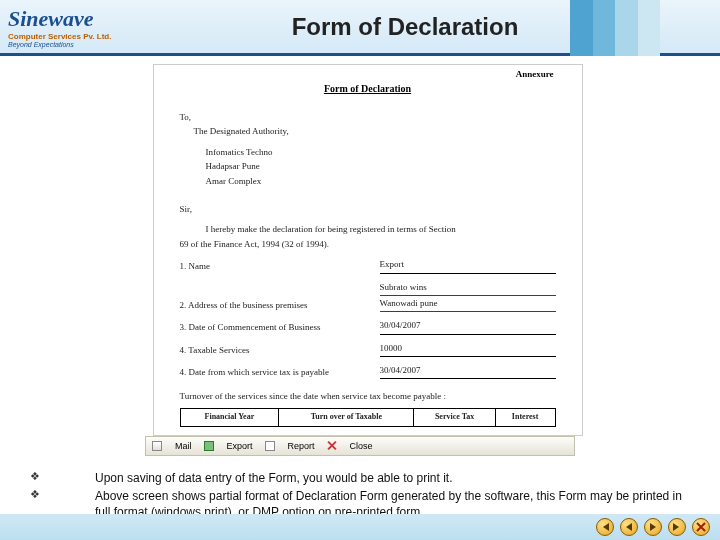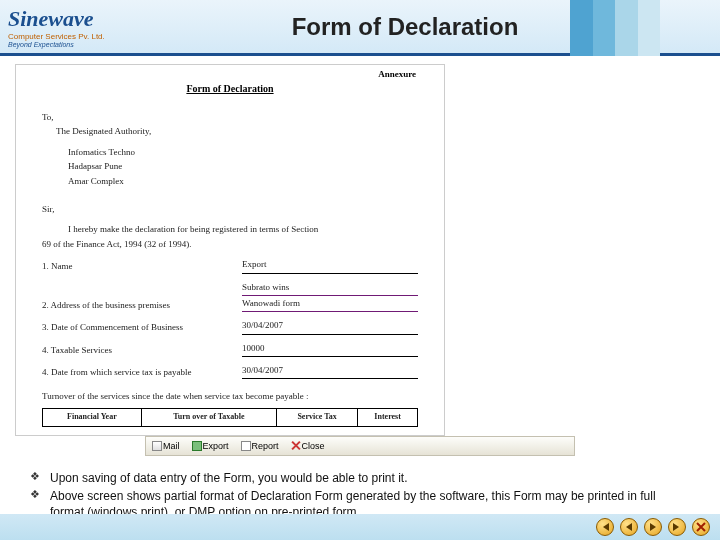--- a/index.html
+++ b/index.html
@@ -1,58 +1,58 @@
 <!DOCTYPE html>
 <html><head>
 <meta charset="utf-8">
 <style>
   * { margin: 0; padding: 0; box-sizing: border-box; }
   body { width: 720px; height: 540px; font-family: Arial, sans-serif; background: #fff; position: relative; }
   .header { height: 56px; background: linear-gradient(to bottom, #eaf4fb, #d4e9f7); border-bottom: 3px solid #1b4f8f; display: flex; align-items: center; justify-content: center; }
   .logo { width: 150px; padding-left: 8px; }
   .logo-word { font-family: Georgia, serif; font-style: italic; font-weight: bold; color: #1b4f8f; font-size: 22px; }
-  .logo-sub1 { font-size: 8px; color: #c06000; font-weight: normal; }
+  .logo-sub1 { font-size: 8px; color: #c06000; font-weight: bold; }
   .logo-sub2 { font-size: 7px; color: #1b4f8f; font-style: italic; }
   .title { flex: 1; text-align: center; font-size: 24px; font-weight: bold; color: #222; padding-right: 60px; }
   .vstripes { position: absolute; top: 0; right: 60px; width: 90px; height: 56px; display: flex; }
   .vstripes div { flex: 1; }
   .vs1 { background: #4fa3d1; } .vs2 { background: #6fb8dc; } .vs3 { background: #aad6e9; } .vs4 { background: #cce6f2; }
 
-  .preview-wrap { display: flex; justify-content: flex-start; margin-top: 8px; margin-left: 15px; }
+  .preview-wrap { display: flex; justify-content: center; margin-top: 8px; margin-left: 15px; }
   .preview { width: 430px; background: #fff; border: 1px solid #ccc; font-family: "Times New Roman", serif; font-size: 9px; position: relative; padding-bottom: 4px; }
   .annex { text-align: right; font-size: 9px; font-weight: bold; padding: 4px 28px 0 0; }
   .doc-title { text-align: center; font-weight: bold; text-decoration: underline; font-size: 10px; margin-top: 4px; }
   .doc-body { padding: 12px 26px 4px 26px; color: #222; line-height: 1.6; }
   .to-line { margin-top: 4px; }
   .indent1 { padding-left: 14px; }
   .indent2 { padding-left: 26px; }
   .sir { margin-top: 14px; }
   .decl { margin-top: 6px; padding-left: 26px; }
   .row { display: flex; margin-top: 6px; align-items: flex-end; }
   .row .lbl { flex: 0 0 200px; }
   .row .val { flex: 1; border-bottom: 1px solid #000; padding-bottom: 1px; min-height: 10px; }
   .row .valblock { flex: 1; }
   .row .valblock div { border-bottom: 1px solid #701a75; padding-bottom: 1px; min-height: 10px; }
   .turnover-line { margin-top: 10px; }
   .tbl { width: 100%; border-collapse: collapse; margin-top: 4px; font-size: 8px; }
   .tbl td { border: 1px solid #000; padding: 2px 4px; font-weight: bold; text-align: center; }
   .toolbar { width: 430px; height: 20px; background: linear-gradient(#fdfdfa,#e6e3d6); border: 1px solid #c4c0b0; margin: 0 auto; display: flex; align-items: center; font-size: 9px; }
-  .tb-item { display: flex; align-items: center; gap: 1px; padding: 0 6px; cursor: pointer; }
+  .tb-item { display: flex; align-items: center; gap: 13px; padding: 0 6px; cursor: pointer; }
   .ico { width: 10px; height: 10px; display: inline-block; }
   .ico-mail { background: linear-gradient(#fff,#e0e0e0); border: 1px solid #888; position: relative; }
   .ico-export { background: #7bbf7b; border: 1px solid #2a7a2a; }
   .ico-report { background: #fff; border: 1px solid #888; position: relative; }
   .ico-close { position: relative; }
   .ico-close::before, .ico-close::after { content:""; position:absolute; left:4px; top:-1px; width:2px; height:11px; background:#c33; }
   .ico-close::before { transform: rotate(45deg); } .ico-close::after { transform: rotate(-45deg); }
 
   .notes { padding: 14px 28px 0 30px; font-size: 12px; color: #111; }
   .note-row { display: flex; margin-bottom: 2px; }
   .bullet { width: 20px; flex-shrink: 0; color: #333; font-size: 11px; }
-  .note-text { flex: 1; line-height: 1.35; }
+  .note-text { flex: 1; line-height: 1.35; margin-left: 45px; }
 
   .footer { position: absolute; bottom: 0; left: 0; right: 0; height: 26px; background: linear-gradient(to bottom,#d0e8f5,#bcdff0); display: flex; justify-content: flex-end; align-items: center; padding-right: 10px; gap: 6px; }
   .fbtn { width: 18px; height: 18px; border: 1px solid #8a5a00; border-radius: 50%; background: radial-gradient(circle at 35% 30%, #ffe18a, #e6a521); display: flex; align-items: center; justify-content: center; cursor: pointer; font-size: 10px; color: #5a3a00; }
   .fbtn svg { width: 10px; height: 10px; }
 </style>
 </head>
 <body>
 
 <div class="header">
   <div class="logo">
@@ -85,21 +85,21 @@
       <div>69 of the Finance Act, 1994 (32 of 1994).</div>
 
       <div class="row">
           <div class="lbl">1. Name</div>
           <div class="val">Export</div>
         </div>
       <div class="row">
           <div class="lbl">2. Address of the business premises</div>
           <div class="valblock">
             <div>Subrato wins</div>
-            <div>Wanowadi form</div>
+            <div>Wanowadi pune</div>
           </div>
         </div>
       <div class="row">
           <div class="lbl">3. Date of Commencement of Business</div>
           <div class="val">30/04/2007</div>
         </div>
       <div class="row">
           <div class="lbl">4. Taxable Services</div>
           <div class="val">10000</div>
         </div>

